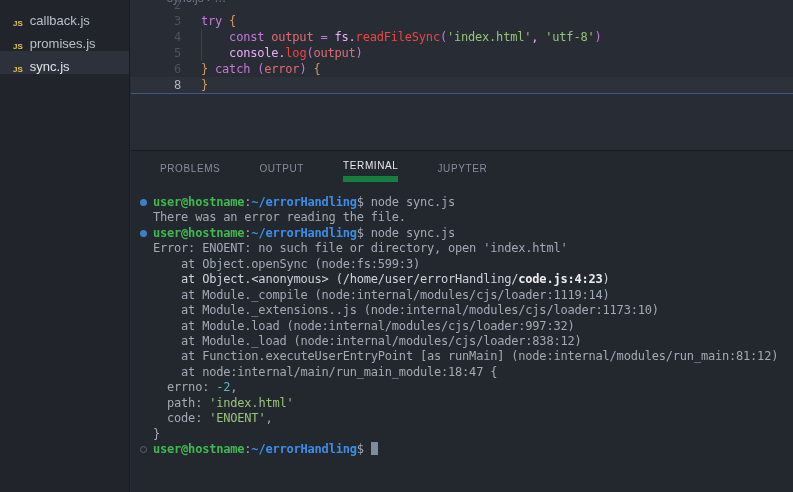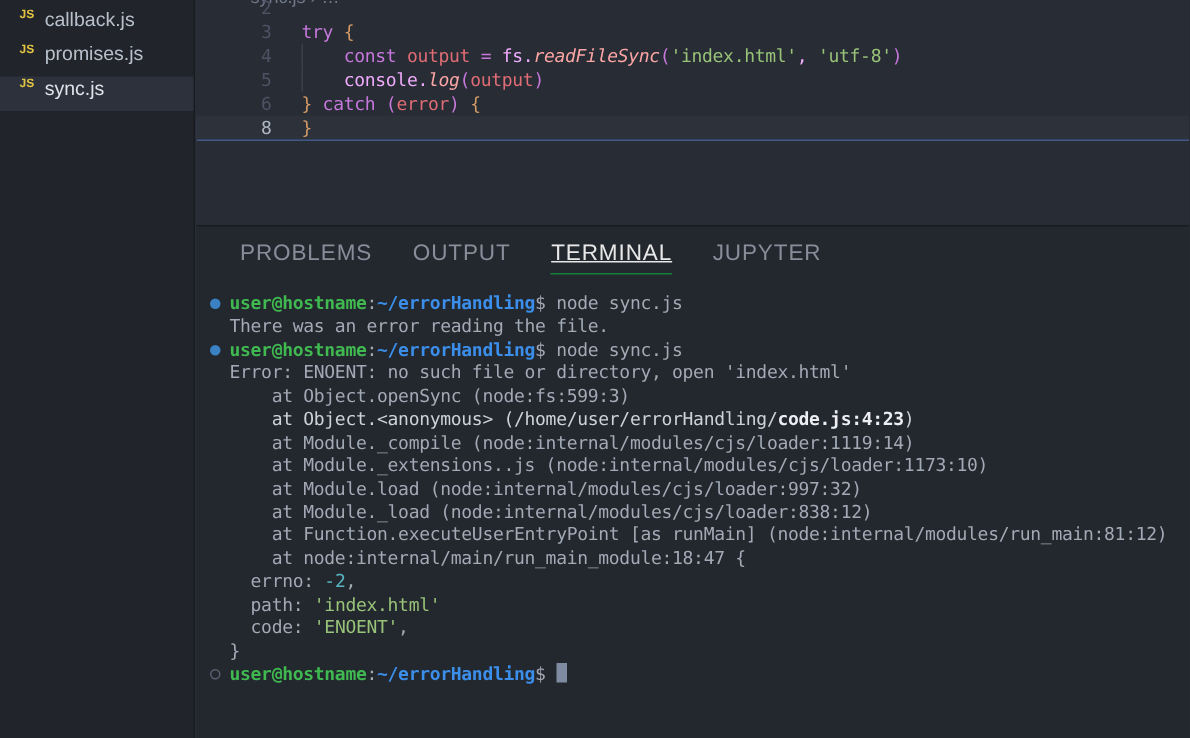--- a/index.html
+++ b/index.html
@@ -2,46 +2,46 @@
 <html><head>
 <meta charset="utf-8">
 <style>
   html,body{margin:0;padding:0;background:#282c34;}
   .app{position:relative;width:793px;height:492px;overflow:hidden;background:#282c34;
        font-family:"Liberation Sans",sans-serif;}
 
   
   .sidebar{position:absolute;left:0;top:0;width:130px;height:492px;background:#21252b;
            border-right:1px solid #181b20;box-sizing:border-box;padding-top:5px;}
-  .file-item{height:23px;display:flex;align-items:flex-start;padding-left:13px;gap:7px;
+  .file-item{height:23px;display:flex;align-items:flex-end;padding-left:13px;gap:7px;
              font-size:13px;color:#b8c0cc;cursor:pointer;}
   .file-item.selected{background:#2c313c;color:#dfe3ea;}
   .file-icon{color:#e2c341;font-size:8px;font-weight:bold;letter-spacing:0;}
 
   
   .editor{position:absolute;left:131px;top:0;width:662px;height:150px;overflow:hidden;}
   .breadcrumb{position:absolute;top:-9px;left:36px;font-size:12px;color:#70798a;}
   .code-lines{position:absolute;top:-3px;left:0;right:0;
               font-family:"DejaVu Sans Mono",monospace;font-size:12px;letter-spacing:-0.2px;
               line-height:16px;}
   .code-line{position:relative;height:16px;white-space:pre;}
   .code-line.active{background:#2c313a;box-shadow:0 1px 0 rgba(92,131,221,0.5);}
   .ln{display:inline-block;width:50px;text-align:right;padding-right:20px;color:#4b5263;}
   .code-line.active .ln{color:#aeb7c4;}
   .guide{position:absolute;left:70px;top:0;height:16px;width:1px;background:#3b4048;}
-  .tk-kw{color:#c678dd;} .tk-var{color:#e06c75;} .tk-fn{color:#fca5a5;font-style:italic;}
+  .tk-kw{color:#c678dd;} .tk-var{color:#e06c75;} .tk-fn{color:#ef4444;}
   .tk-str{color:#98c379;} .tk-pl{color:#f0abfc;} .tk-br{color:#d19a66;} .tk-pn{color:#c678dd;}
 
   
   .panel{position:absolute;left:131px;top:150px;width:662px;height:342px;background:#23272e;
          border-top:1px solid #181b20;box-sizing:border-box;}
-  .panel-tabs{display:flex;gap:27px;padding-left:29px;height:36px;align-items:center;
-              font-size:15px;letter-spacing:0.6px;color:#878e9a;}
+  .panel-tabs{display:flex;gap:39px;padding-left:29px;height:36px;align-items:center;
+              font-size:10px;letter-spacing:0.6px;color:#878e9a;}
   .ptab{cursor:pointer;padding:4px 0 5px;}
-  .ptab.active{color:#e8e8e8;border-bottom:1px solid #15803d;text-decoration:underline;}
+  .ptab.active{color:#e8e8e8;border-bottom:6px solid #15803d;}
 
   .terminal{position:absolute;top:44px;left:0;right:0;bottom:0;
             font-family:"DejaVu Sans Mono",monospace;font-size:12px;letter-spacing:-0.2px;
             line-height:15.45px;color:#a2aab6;overflow:hidden;}
   .t-line{position:relative;padding-left:22px;white-space:pre;height:15.45px;}
   .t-bullet{position:absolute;left:9px;top:4px;width:7px;height:7px;border-radius:50%;}
   .t-bullet.filled{background:#3b82c4;}
   .t-bullet.hollow{width:5px;height:5px;border:1px solid #5a6170;background:transparent;}
   .t-g{color:#3fb950;font-weight:bold;} .t-b{color:#3b8eea;font-weight:bold;}
   .t-d{color:#a2aab6;} .t-n{color:#56b6c2;} .t-s{color:#98c379;}

